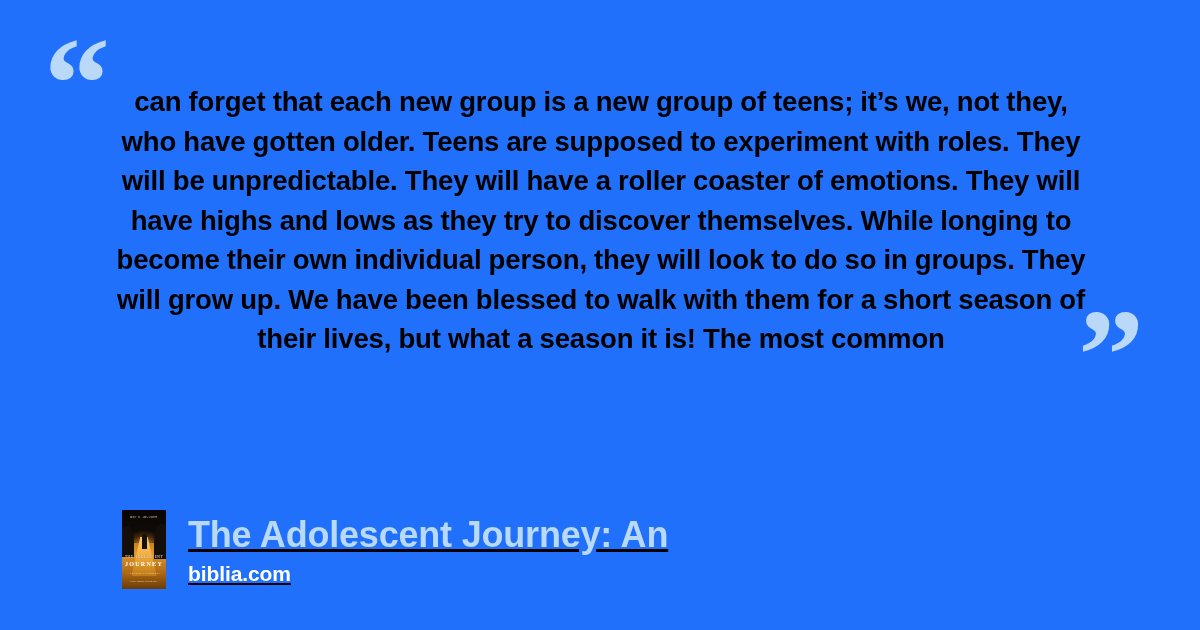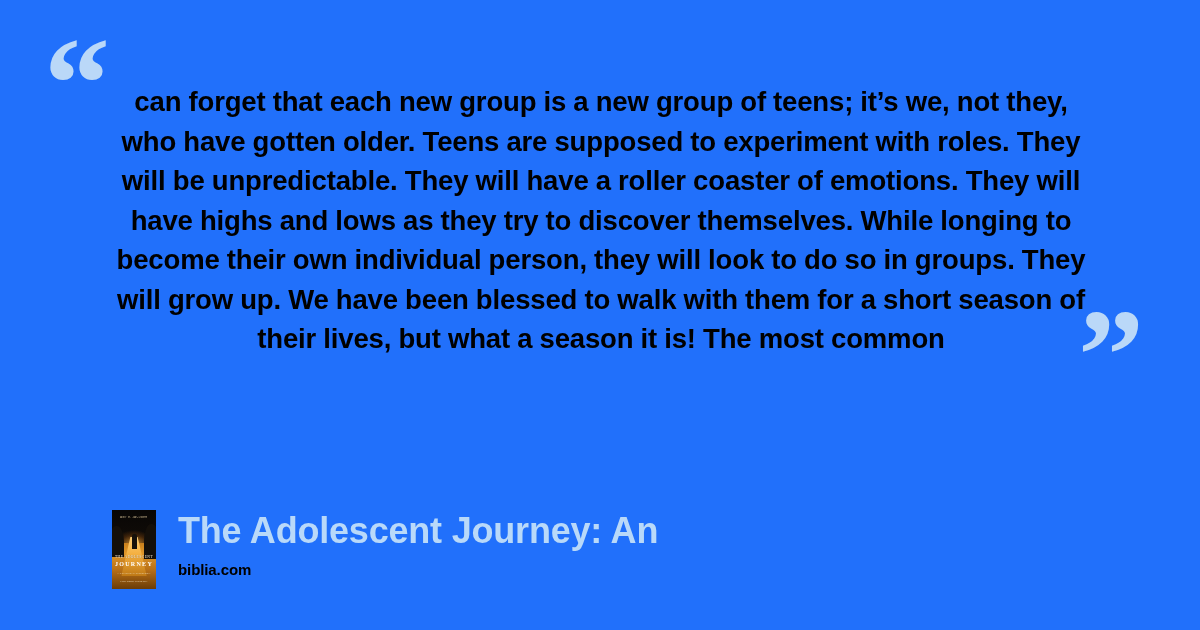--- a/index.html
+++ b/index.html
@@ -61,25 +61,26 @@
     font-weight: 700;
     font-size: 27.5px;
     line-height: 39.5px;
     letter-spacing: -0.15px;
     word-spacing: -0.3px;
   }
 
   
   .footer {
     position: absolute;
-    left: 112px;
+    left: 122px;
     top: 510px;
     display: flex;
     flex-direction: row;
-    align-items: flex-start;
+    align-items: center;
+    text-decoration: underline;
   }
 
   .cover {
     position: relative;
     width: 44px;
     height: 79px;
     flex: 0 0 auto;
     background: #0a0806;
     overflow: hidden;
   }
@@ -210,24 +211,24 @@
     color: #b9d9f9;
     font-family: "Liberation Sans", sans-serif;
     font-weight: 700;
     font-size: 36px;
     line-height: 42px;
     letter-spacing: -0.2px;
     white-space: nowrap;
   }
   .site-name {
     margin-top: 6px;
-    color: #000000;
-    font-family: "Liberation Sans", sans-serif;
-    font-weight: 700;
-    font-size: 15px;
+    color: #ffffff;
+    font-family: "Liberation Sans", sans-serif;
+    font-weight: 700;
+    font-size: 21px;
     line-height: 24px;
     letter-spacing: -0.1px;
     white-space: nowrap;
   }
 </style>
 </head>
 <body>
 
 <div class="card">
 

